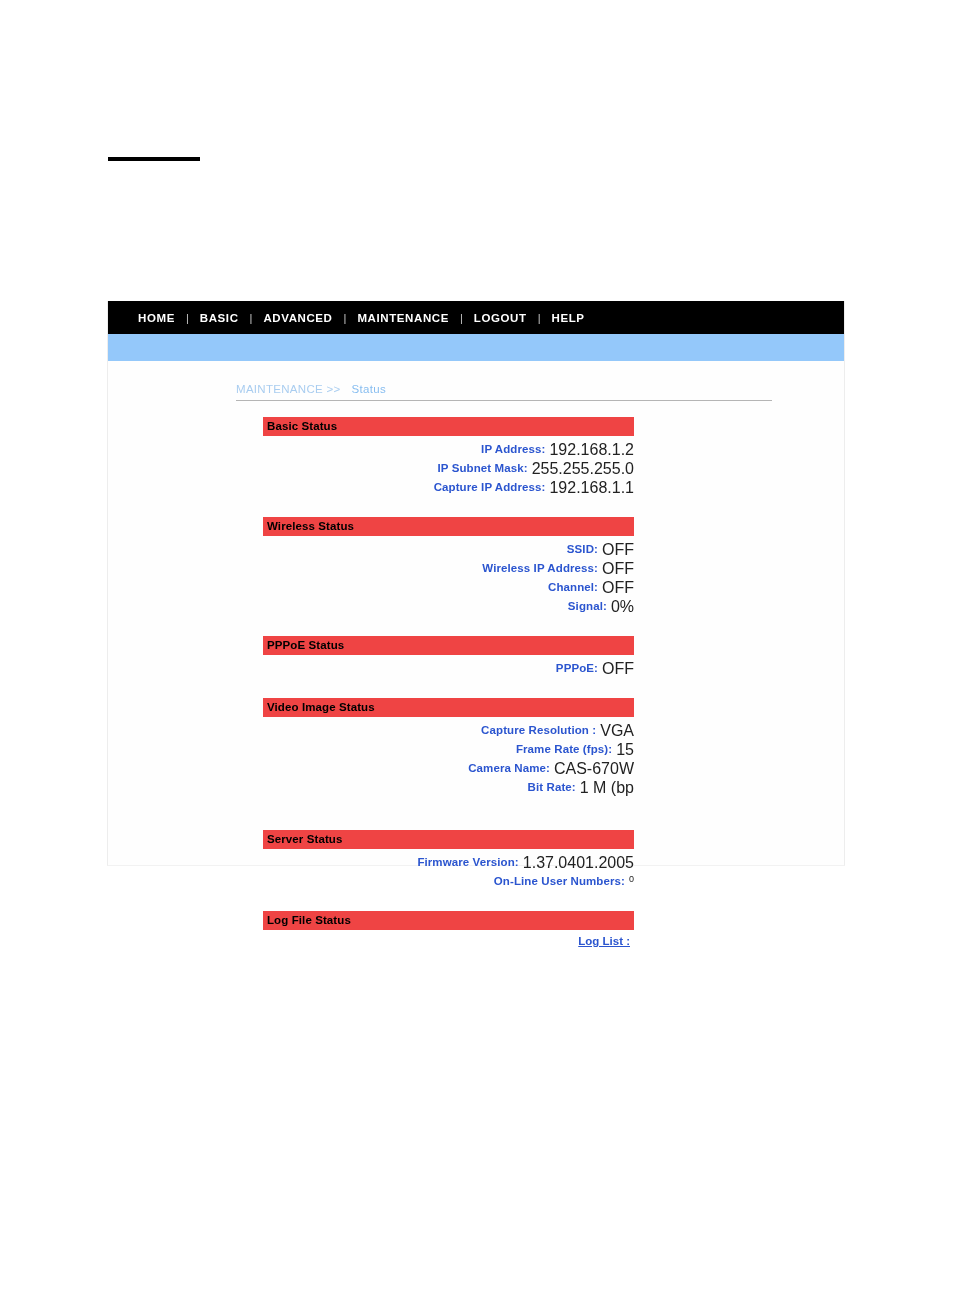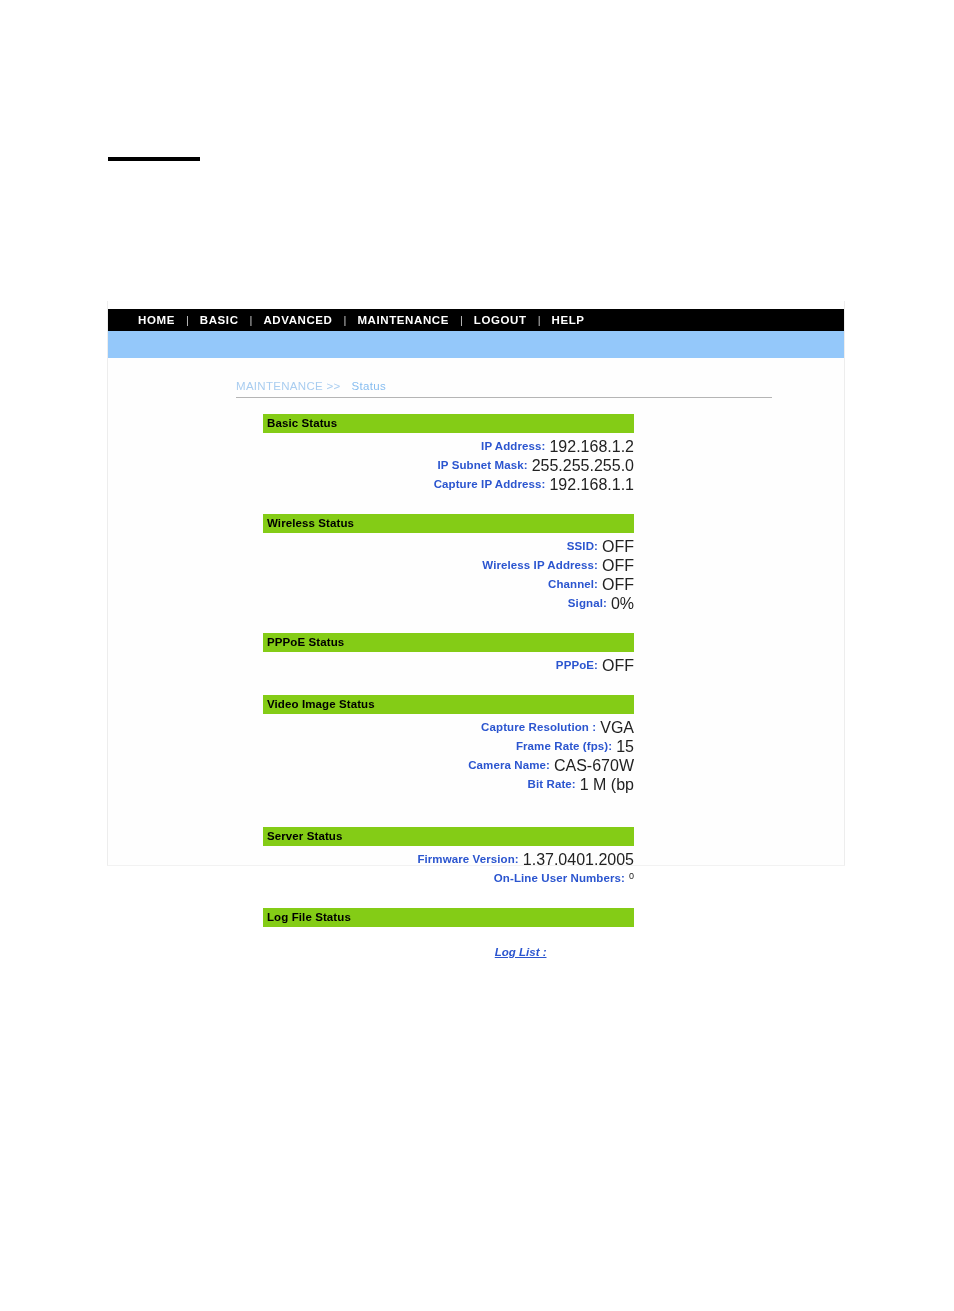--- a/index.html
+++ b/index.html
@@ -35,27 +35,26 @@
     height: 565px;
     background: #fefefe;
     border-left: 1px solid #ededed;
     border-right: 1px solid #ededed;
     border-bottom: 1px solid #f2f2f2;
     box-sizing: border-box;
   }
 
   
   .navbar {
-    height: 22px;
+    height: 33px;
     background: #000000;
     display: flex;
     align-items: center;
     padding-left: 30px;
     box-sizing: border-box;
-    margin-top: 8px;
   }
   .nav-item {
     color: #ffffff;
     font-size: 11.5px;
     font-weight: bold;
     letter-spacing: 0.6px;
     text-decoration: none;
     white-space: nowrap;
     font-family: "Liberation Sans", sans-serif;
   }
@@ -97,21 +96,21 @@
     height: 1px;
     background: #b5b5b5;
   }
 
   
   .status-block {
     margin: 16px 0 0 155px;
     width: 371px;
   }
   .section-header {
-    background: #84cc16;
+    background: #ef4444;
     color: #000000;
     font-size: 11.5px;
     font-weight: bold;
     padding: 2px 0 2px 4px;
     letter-spacing: 0.1px;
     height: 15px;
     line-height: 15px;
     box-sizing: content-box;
   }
   .rows {
@@ -145,23 +144,22 @@
     line-height: 12px;
     align-self: flex-start;
     padding-top: 1px;
   }
 
   
   .gap-before { margin-top: 29px; }
 
   .loglist-row {
     display: flex;
-    justify-content: center;
-    padding-top: 19px;
-    font-style: italic;
+    justify-content: flex-end;
+    padding-top: 5px;
   }
   .loglist-row .loglink {
     color: #2b55cf;
     font-weight: bold;
     font-size: 11.5px;
     text-decoration: underline;
     width: 200px;
     flex: 0 0 200px;
     text-align: right;
     padding-right: 4px;

